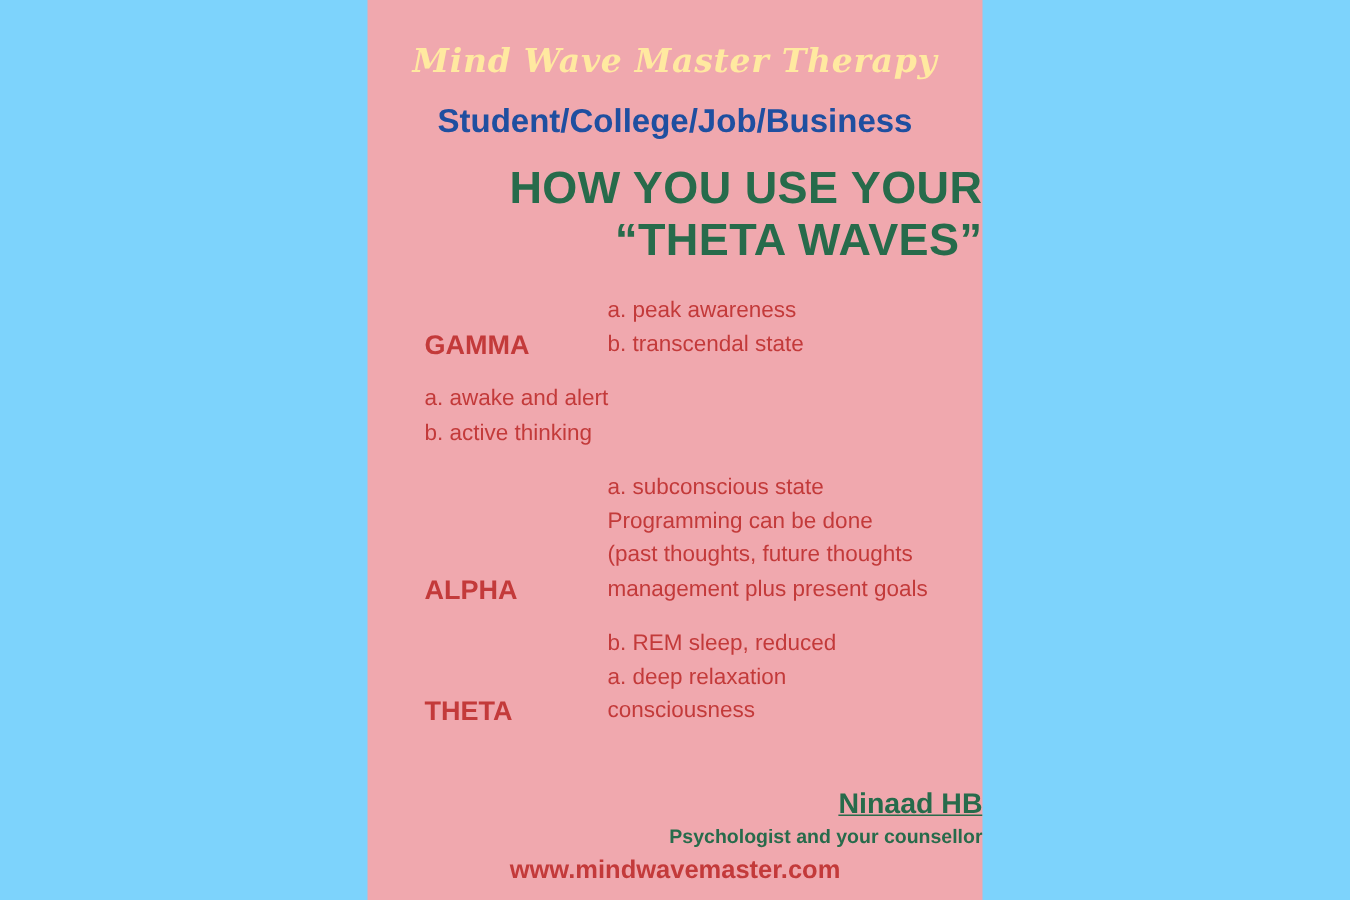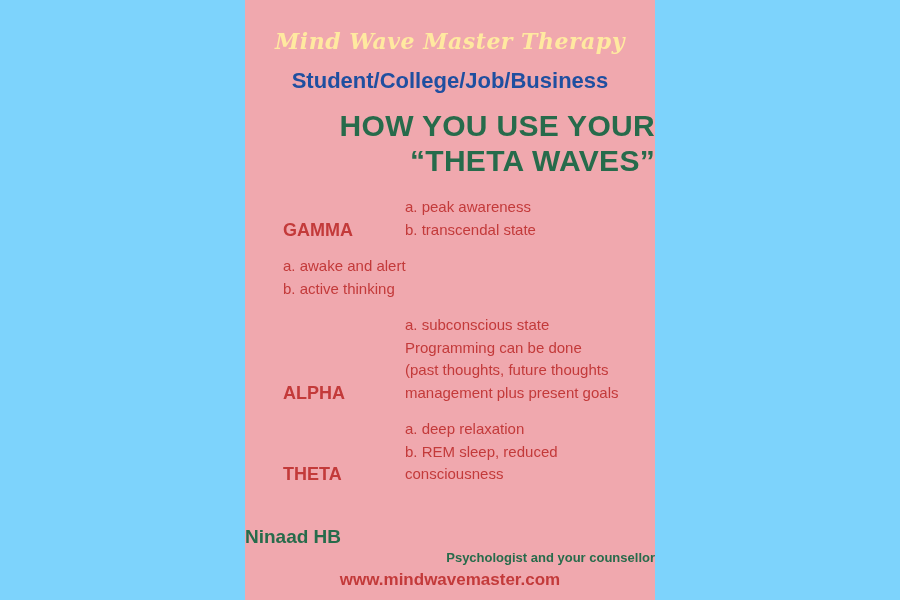--- a/index.html
+++ b/index.html
@@ -93,24 +93,25 @@
     line-height: 1.5;
   }
   .wave-lines div {
     white-space: nowrap;
   }
   .author {
     position: absolute;
     left: 0;
     top: 526px;
     width: 410px;
-    text-align: left;
+    text-align: right;
     font-size: 19px;
     font-weight: bold;
     color: #276b4b;
+    text-decoration: underline;
   }
   .author-role {
     position: absolute;
     left: 0;
     top: 550px;
     width: 410px;
     text-align: right;
     font-size: 13px;
     font-weight: bold;
     color: #276b4b;
@@ -164,22 +165,22 @@
           <div>a. subconscious state</div>
           <div>Programming can be done</div>
           <div>(past thoughts, future thoughts</div>
           <div>management plus present goals</div>
         </div>
       </div>
 
       <div class="wave-row">
         <div class="wave-name">THETA</div>
         <div class="wave-lines">
+          <div>b. REM sleep, reduced</div>
           <div>a. deep relaxation</div>
-          <div>b. REM sleep, reduced</div>
           <div>consciousness</div>
         </div>
       </div>
 
 
     </div>
 
     <div class="author">Ninaad HB</div>
     <div class="author-role">Psychologist and your counsellor</div>
     <div class="website">www.mindwavemaster.com</div>

